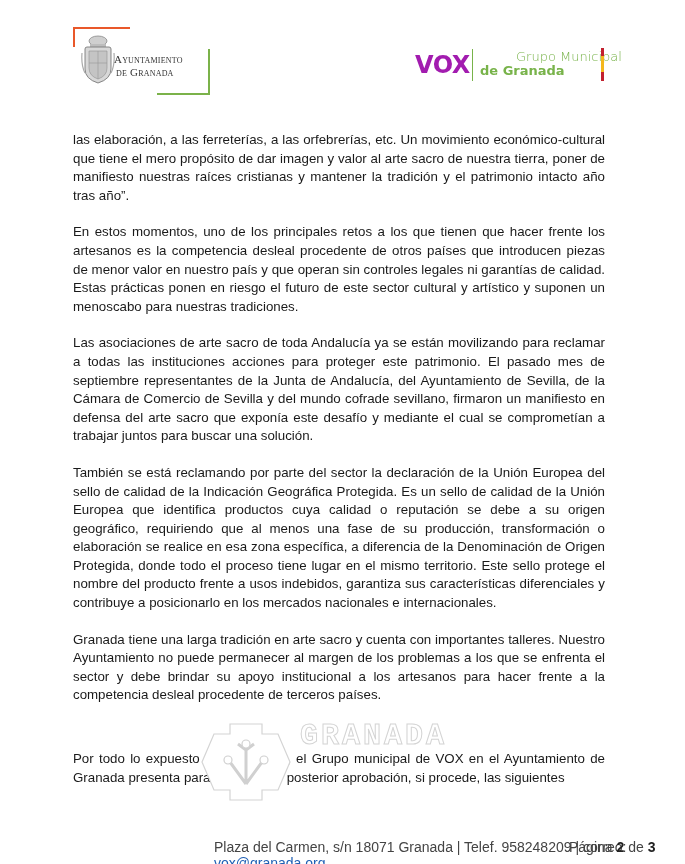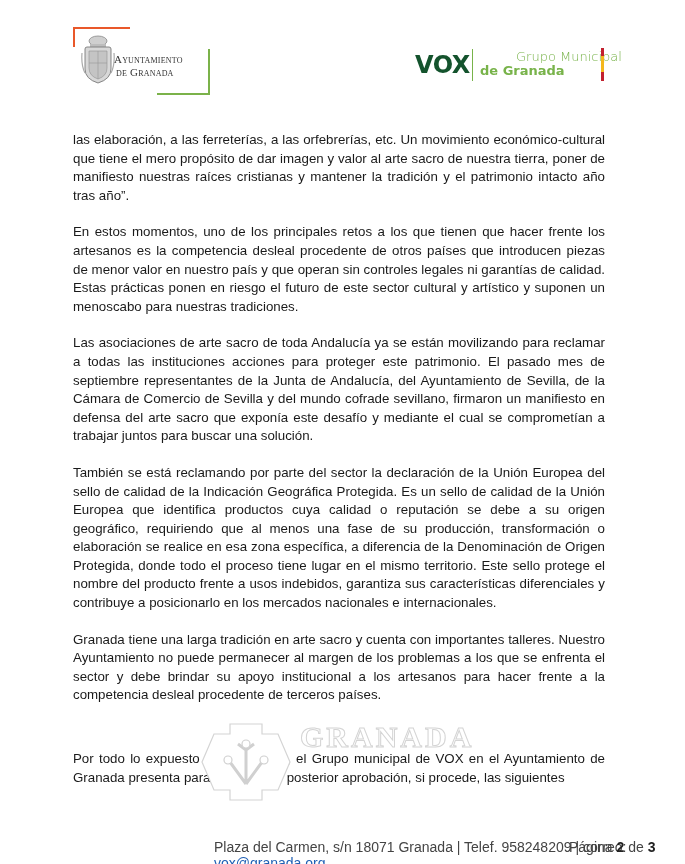--- a/index.html
+++ b/index.html
@@ -11,35 +11,35 @@
   .ayto-logo .corner-tl-h { position: absolute; left: 0; top: 0; width: 57px; height: 2px; background: #e9582a; }
   .ayto-logo .corner-tl-v { position: absolute; left: 0; top: 0; width: 2px; height: 20px; background: #e9582a; }
   .ayto-logo .corner-br-h { position: absolute; right: 0; bottom: 0; width: 53px; height: 2px; background: #7bb24a; }
   .ayto-logo .corner-br-v { position: absolute; right: 0; bottom: 0; width: 2px; height: 46px; background: #7bb24a; }
   .ayto-logo .crest { position: absolute; left: 8px; top: 8px; width: 34px; height: 50px; }
   .ayto-logo .ayto-text { position: absolute; left: 41px; top: 26px; font-family: "Liberation Serif", serif; font-size: 10px; line-height: 13px; color: #333; letter-spacing: 0.2px; }
   .ayto-logo .ayto-text .line1 { display: block; font-variant: small-caps; font-size: 11px; }
   .ayto-logo .ayto-text .line2 { display: block; font-variant: small-caps; font-size: 11px; padding-left: 2px; }
 
   .vox-logo { position: absolute; left: 415px; top: 47px; width: 220px; height: 40px; }
-  .vox-logo .vox-word { position: absolute; left: 0; top: 4px; font-size: 24px; font-weight: bold; color: #14532d; letter-spacing: -0.5px; font-family: "DejaVu Sans", sans-serif; }
+  .vox-logo .vox-word { position: absolute; left: 0; top: 4px; font-size: 24px; font-weight: bold; color: #a21caf; letter-spacing: -0.5px; font-family: "DejaVu Sans", sans-serif; }
   .vox-logo .divider { position: absolute; left: 57px; top: 2px; width: 1px; height: 32px; background: #78b34a; }
   .vox-logo .grupo { position: absolute; left: 65px; top: 3px; font-size: 13px; color: #78b34a; line-height: 14px; font-family: "DejaVu Sans", sans-serif; font-weight: 300; margin-left: 36px; }
   .vox-logo .granada { position: absolute; left: 65px; top: 17px; font-size: 13px; color: #78b34a; line-height: 14px; font-weight: bold; font-family: "DejaVu Sans", sans-serif; }
   .flag { position: absolute; left: 601px; top: 48px; width: 3px; height: 33px; }
   .flag .red1 { height: 8px; background: #c2202e; }
   .flag .yellow { height: 16px; background: #f4b71c; }
   .flag .red2 { height: 9px; background: #c2202e; }
 
   .content { position: absolute; left: 73px; top: 131px; width: 532px; font-size: 13.3px; line-height: 18.6px; text-align: justify; color: #1a1a1a; }
   .content p { margin: 0 0 18px 0; }
   .content p.last { margin-top: 45px; }
 
   .watermark { position: absolute; left: 200px; top: 720px; width: 290px; height: 80px; pointer-events: none; }
-  .watermark .wm-text { position: absolute; left: 100px; top: 0; font-family: Liberation Serif, serif; font-weight: bold; font-size: 30px; line-height: 33px; color: #ffffff; -webkit-text-stroke: 1px #d4d4d4; letter-spacing: 3px; }
+  .watermark .wm-text { position: absolute; left: 100px; top: 0; font-family: Liberation Mono, monospace; font-weight: bold; font-size: 30px; line-height: 33px; color: #ffffff; -webkit-text-stroke: 1px #d4d4d4; letter-spacing: 3px; }
   .watermark svg { position: absolute; left: 0; top: 2px; }
 
   .footer { position: absolute; left: 16px; top: 838px; width: 685px; height: 14px; font-size: 14px; color: #444; }
   .footer .address { position: absolute; left: 198px; top: 1px; }
   .footer .address a { color: #1f5fb4; text-decoration: underline; }
   .footer .page { position: absolute; left: 553px; top: 1px; }
   .footer .page b { color: #222; }
 </style>
 </head>
 <body>

